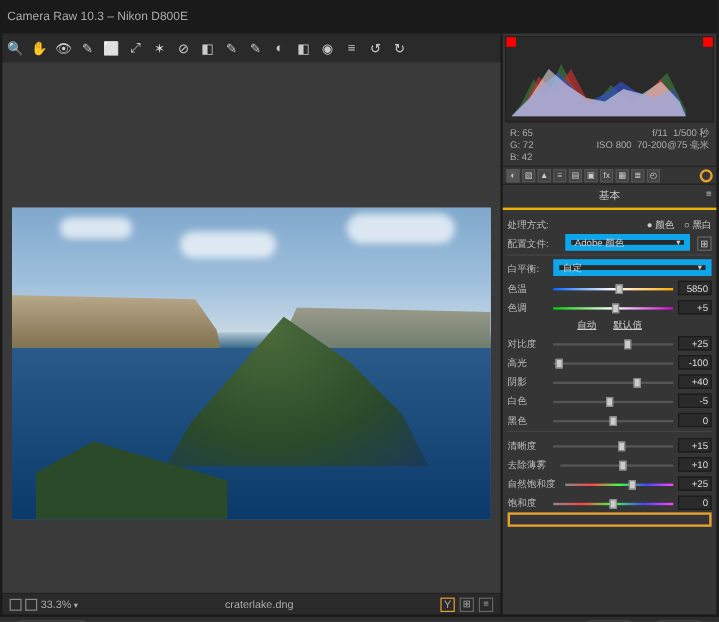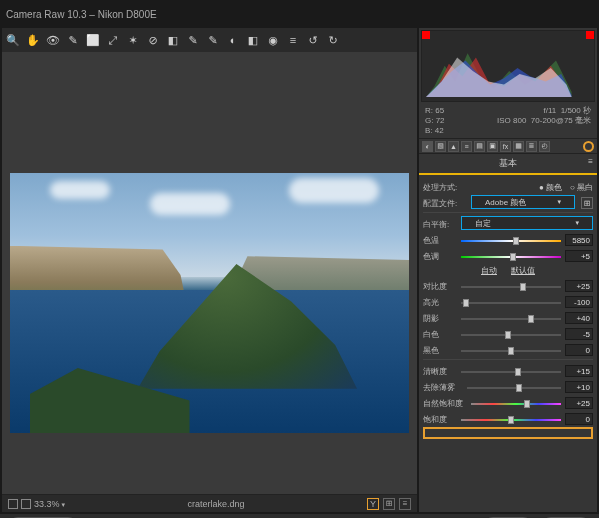--- a/index.html
+++ b/index.html
@@ -35,21 +35,21 @@
   .info-l div, .info-r div { line-height: 10px; }
   .tabstrip { height: 16px; display: flex; align-items: center; padding: 0 3px; gap: 2px; border-top: 1px solid #222; border-bottom: 1px solid #222; }
   .tab { width: 11px; height: 11px; background: #444; border: 1px solid #555; font-size: 7px; display: flex; align-items: center; justify-content: center; cursor: pointer; }
   .tab.active { background: #555; }
   .circlebtn { width: 11px; height: 11px; border: 2px solid #e8a030; border-radius: 50%; margin-left: auto; }
   .panel-title { text-align: center; padding: 3px 0; font-size: 9px; border-bottom: 2px solid #eab308; position: relative; }
   .panel-body { flex: 1; overflow: hidden; padding: 2px 4px; font-size: 9px; }
   .row { display: flex; align-items: flex-end; margin: 2px 0; gap: 4px; min-height: 14px; }
   .row .lbl { width: 34px; color: #bbb; font-size: 8px; white-space: nowrap; }
   .row .val { width: 28px; text-align: right; background: #2a2a2a; border: 1px solid #1a1a1a; padding: 0 2px; font-size: 8px; color: #ddd; height: 12px; line-height: 11px; }
-  .row .sel { flex: 1; background: #2a2a2a; border: 1px solid #0ea5e9; height: 14px; font-size: 8px; color: #ccc; padding: 0 13px; display: flex; align-items: center; justify-content: space-between; }
+  .row .sel { flex: 1; background: #2a2a2a; border: 5px solid #0ea5e9; height: 14px; font-size: 8px; color: #ccc; padding: 0 3px; display: flex; align-items: center; justify-content: space-between; }
   .row .sel::after { content: "▾"; font-size: 7px; }
   .slider { flex: 1; height: 10px; position: relative; display: flex; align-items: center; }
   .track { height: 2px; width: 100%; background: #555; position: relative; }
   .track.color { background: linear-gradient(90deg,#06f,#fff,#fa0); }
   .track.tint { background: linear-gradient(90deg,#0c0,#fff,#c0c); }
   .track.sat { background: linear-gradient(90deg,#888,#f44,#4f4,#44f,#f4f); }
   .thumb { position: absolute; top: -3px; width: 6px; height: 8px; background: #ccc; border: 1px solid #888; transform: translateX(-50%); }
   .linkrow { display: flex; justify-content: center; gap: 14px; font-size: 8px; margin: 3px 0 2px; }
   .linkrow span { color: #ccc; text-decoration: underline; cursor: pointer; }
   .radios { display: flex; gap: 8px; margin-left: auto; font-size: 8px; align-items: center; }

